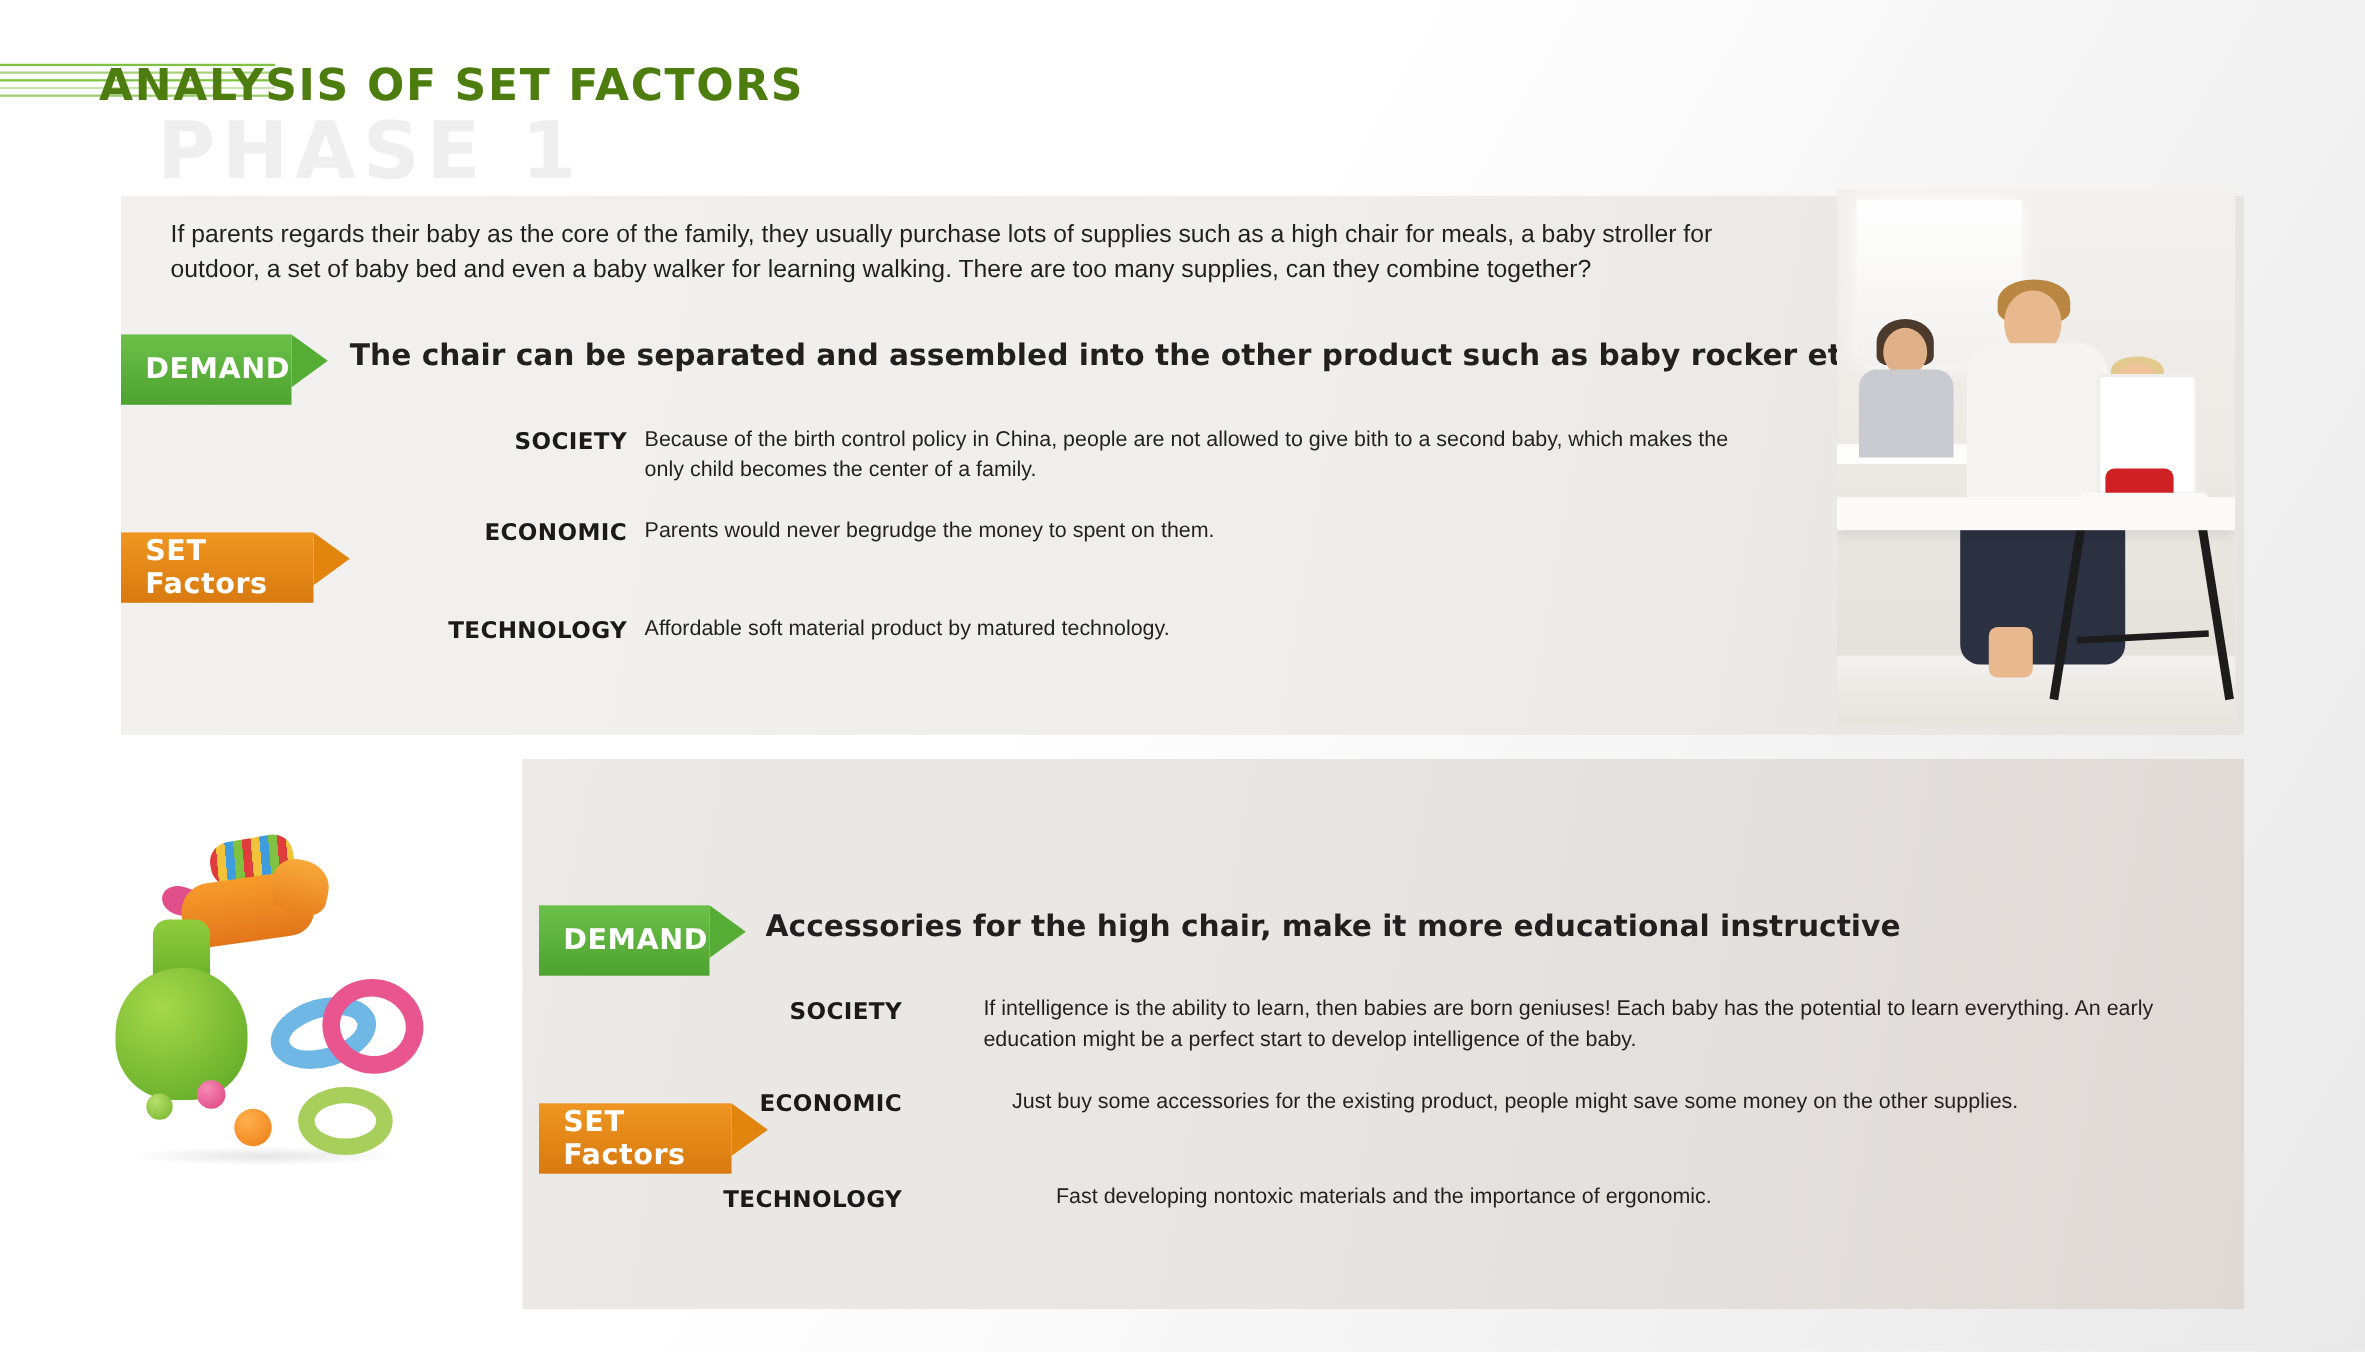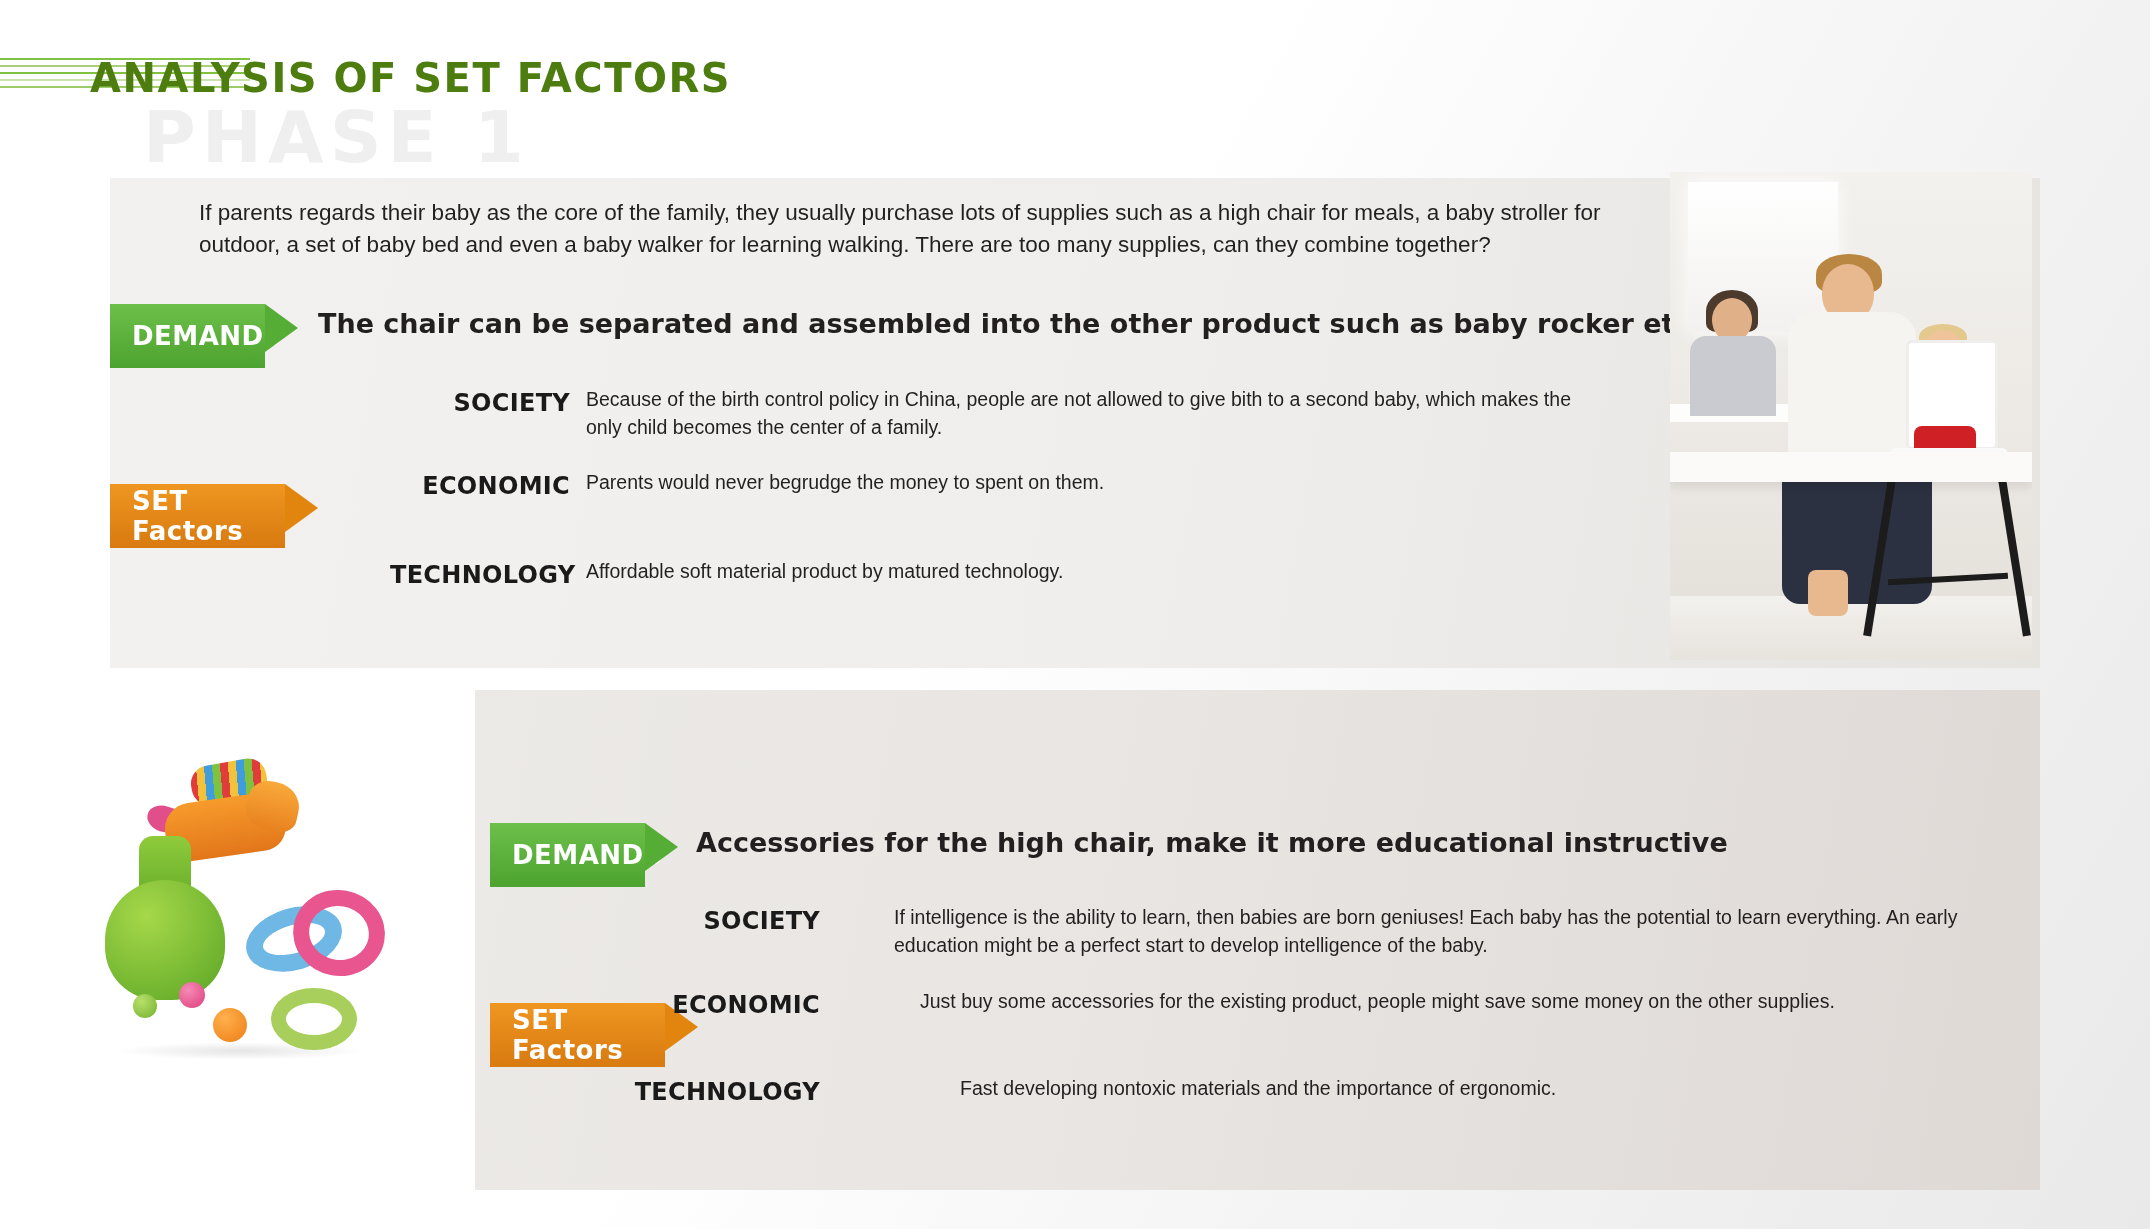--- a/index.html
+++ b/index.html
@@ -99,21 +99,20 @@
     position: absolute;
     font-size: 22.5px;
     line-height: 32px;
     color: #231f20;
     font-family: "Liberation Sans", sans-serif;
   }
   .intro-one {
     left: 45px;
     top: 19px;
     width: 1460px;
-    margin-left: 44px;
   }
   .intro-two {
     left: 495px;
     top: 27px;
     width: 1300px;
   }
 
   
   .arrow-tag {
     position: absolute;
@@ -158,21 +157,21 @@
     color: #231f20;
     font-family: "DejaVu Sans", sans-serif;
     white-space: nowrap;
   }
 
   
   .set-label {
     position: absolute;
     font-family: "DejaVu Sans", sans-serif;
     font-weight: bold;
-    font-size: 24px;
+    font-size: 21px;
     color: #1a1a1a;
     text-align: right;
     letter-spacing: 0.3px;
   }
   .set-text {
     position: absolute;
     font-size: 19.5px;
     line-height: 28px;
     color: #231f20;
     font-family: "Liberation Sans", sans-serif;

